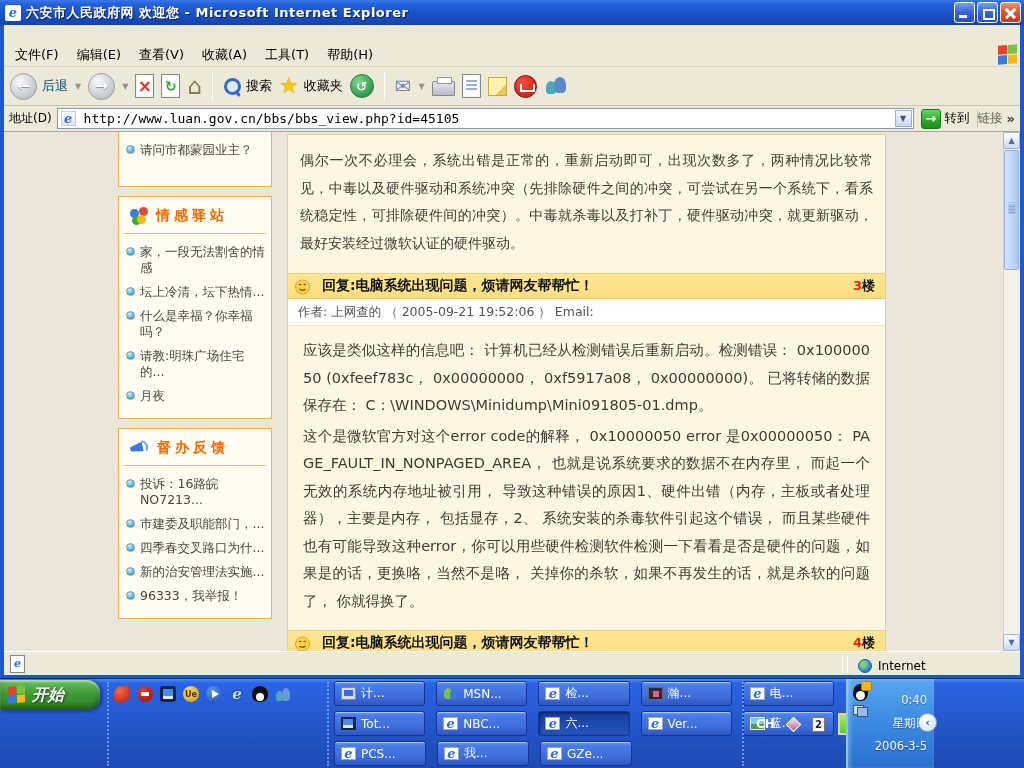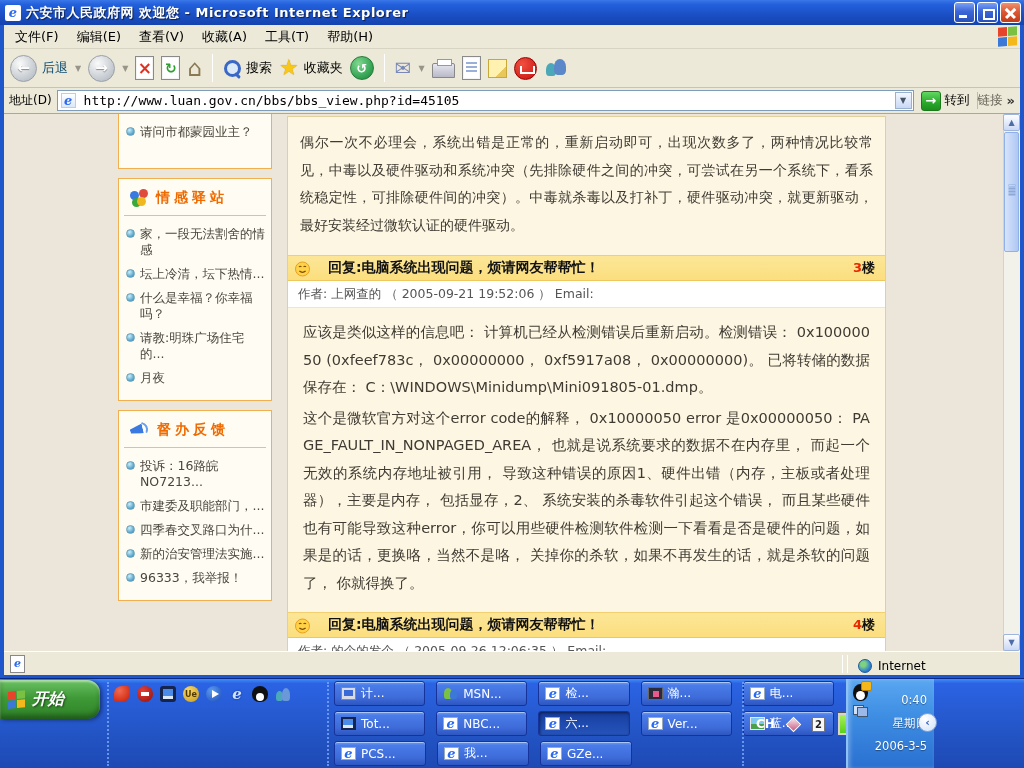--- a/index.html
+++ b/index.html
@@ -27,21 +27,21 @@
   .wc.restore::after { content:""; position:absolute; left:5px; top:6px; width:8px; height:7px; border:2px solid #fff; }
   .wc.close::before, .wc.close::after { content:""; position:absolute; left:3px; top:9px; width:13px; height:2.5px; background:#fff; }
   .wc.close::before { transform:rotate(45deg);} .wc.close::after { transform:rotate(-45deg);}
   
   .win-body {
     position:absolute; top:25px; left:0; right:0; bottom:90px;
     border-left:4px solid #1e56cc; border-right:4px solid #1e56cc; border-bottom:3px solid #1e56cc;
     display:flex; flex-direction:column; background:#ece9d8;
   }
   
-  .menubar { height:24px; background:#ece9d8; display:flex; align-items:center; padding:0 2px; border-bottom:1px solid #d8d4c4; }
+  .menubar { height:24px; background:#ece9d8; display:flex; align-items:center; padding:0 2px; border-bottom:1px solid #d8d4c4;margin-top:18px; }
   .menu-item { font-size:13px; color:#000; padding:3px 9px; }
   .win-flag { margin-left:auto; width:20px; height:20px; display:grid; grid-template-columns:9px 9px; grid-template-rows:9px 9px; gap:1px; transform:skewY(-4deg); }
   .win-flag i { display:block; }
   .win-flag i:nth-child(1){background:#e8442c;} .win-flag i:nth-child(2){background:#7ac143;}
   .win-flag i:nth-child(3){background:#3b78d8;} .win-flag i:nth-child(4){background:#f5b81c;}
   
   .toolbar { height:39px; background:#ece9d8; display:flex; align-items:center; padding:0 6px; gap:7px; border-bottom:1px solid #c8c4b4; }
   .tsep { width:1px; height:28px; background:#c0bcac; border-right:1px solid #fff; margin:0 3px; }
   .nav-circle { width:27px; height:27px; border-radius:50%; border:1px solid #9aa0a8;
     background:radial-gradient(circle at 35% 30%,#fafafa,#c2c8ce 70%,#a8b0b8); position:relative; flex:none; }
@@ -111,21 +111,21 @@
   .clover i:nth-child(2){ right:0; top:0; background:#e04a3a; }
   .clover i:nth-child(3){ left:2px; bottom:0; background:#3aa83a; }
   .clover i:nth-child(4){ right:2px; bottom:1px; background:#f0b820; }
   .horn { width:19px; height:16px; position:relative; flex:none; }
   .horn::before { content:""; position:absolute; left:0; top:3px; width:13px; height:10px; background:#3a7ae0; clip-path:polygon(0 30%,100% 0,100% 100%,0 70%); transform:rotate(-14deg); }
   .horn::after { content:""; position:absolute; right:0; top:1px; width:7px; height:7px; border:2px solid #6aa0f0; border-left:none; border-bottom:none; border-radius:0 8px 0 0; transform:rotate(18deg); }
   
   .main { position:absolute; left:283px; top:2px; width:599px; background:#fdf6e2; border:1px solid #e2cf9e; }
   .intro { padding:12px 12px 16px; font-size:14px; color:#3f3b33; line-height:27.5px; text-align:justify; word-break:break-all; }
   .reply-band { height:26px; background:linear-gradient(#fce697,#fbde7e); border-top:1px solid #f2d070; border-bottom:1px solid #eec75e;
-    display:flex; align-items:center; padding:0 10px 0 6px; gap:17px; }
+    display:flex; align-items:center; padding:0 10px 0 6px; gap:11px; }
   .reply-title { font-size:14px; font-weight:bold; color:#111; }
   .floor { margin-left:auto; font-size:13px; font-weight:bold; color:#111; }
   .floor .num { color:#e82800; }
   .author-row { background:#fff; padding:5px 10px 4px; font-size:12.5px; color:#555; border-bottom:1px solid #f2e6c2; }
   .reply-body { padding:8px 12px 12px; font-size:14.5px; color:#3f3b33; line-height:27.5px; text-align:justify; word-break:break-all; }
   .reply-body p { margin:3px; }
   .smiley { flex:none; }
   
   .vscroll { position:absolute; right:0; top:0; bottom:0; width:17px; background:#f2f1ea;
     box-shadow:inset 1px 0 0 #d8d4c4; }
@@ -146,21 +146,21 @@
   .sb-main { flex:1; height:18px; }
   .sb-sep { width:1px; height:18px; background:#b8b4a4; border-right:1px solid #fff; margin:0 2px; }
   .sb-right { width:168px; height:18px; display:flex; align-items:flex-end; gap:6px; padding-left:8px; }
   .globe { width:14px; height:14px; border-radius:50%; border:1px solid #1a5a9a;
     background:radial-gradient(circle at 35% 35%,#7fd17f 22%,#2f7fd4 65%,#1a5aa8); flex:none; }
   .sb-text { font-size:12px; color:#000; }
   
   .taskbar { position:absolute; left:0; right:0; bottom:0; height:90px;
     background:linear-gradient(180deg,#418df5 0%,#2b63e4 5%,#2456c8 55%,#1d49b4 100%);
     border-top:1px solid #0a2a8c; }
-  .start-btn { position:absolute; left:0; top:1px; width:100px; height:39px; border-radius:0 13px 13px 0;
+  .start-btn { position:absolute; left:0; top:1px; width:100px; height:30px; border-radius:0 13px 13px 0;
     background:linear-gradient(180deg,#6cc264,#3f9a37 45%,#2e8127);
     box-shadow:inset 0 2px 2px rgba(255,255,255,.45), inset 0 -4px 5px rgba(0,0,0,.3), 2px 1px 4px rgba(0,0,0,.45);
     display:flex; align-items:center; gap:6px; padding:0 12px 0 8px; }
   .start-flag { width:18px; height:18px; display:grid; grid-template-columns:8px 8px; grid-template-rows:8px 8px; gap:1px; transform:skewY(-6deg); }
   .start-flag i:nth-child(1){background:#e8442c;} .start-flag i:nth-child(2){background:#7ac143;}
   .start-flag i:nth-child(3){background:#3b78d8;} .start-flag i:nth-child(4){background:#f5b81c;}
   .start-label { color:#fff; font-size:16px; font-weight:bold; font-style:italic; text-shadow:1px 1px 2px rgba(0,0,0,.55); }
   .tb-dots { position:absolute; top:3px; height:84px; width:0; border-left:2px dotted #7aa6f8; opacity:.8; }
   .quicklaunch { position:absolute; left:114px; top:0; height:30px; display:flex; align-items:center; gap:7px; }
   .ql { width:16px; height:16px; flex:none; border-radius:3px; position:relative; }

